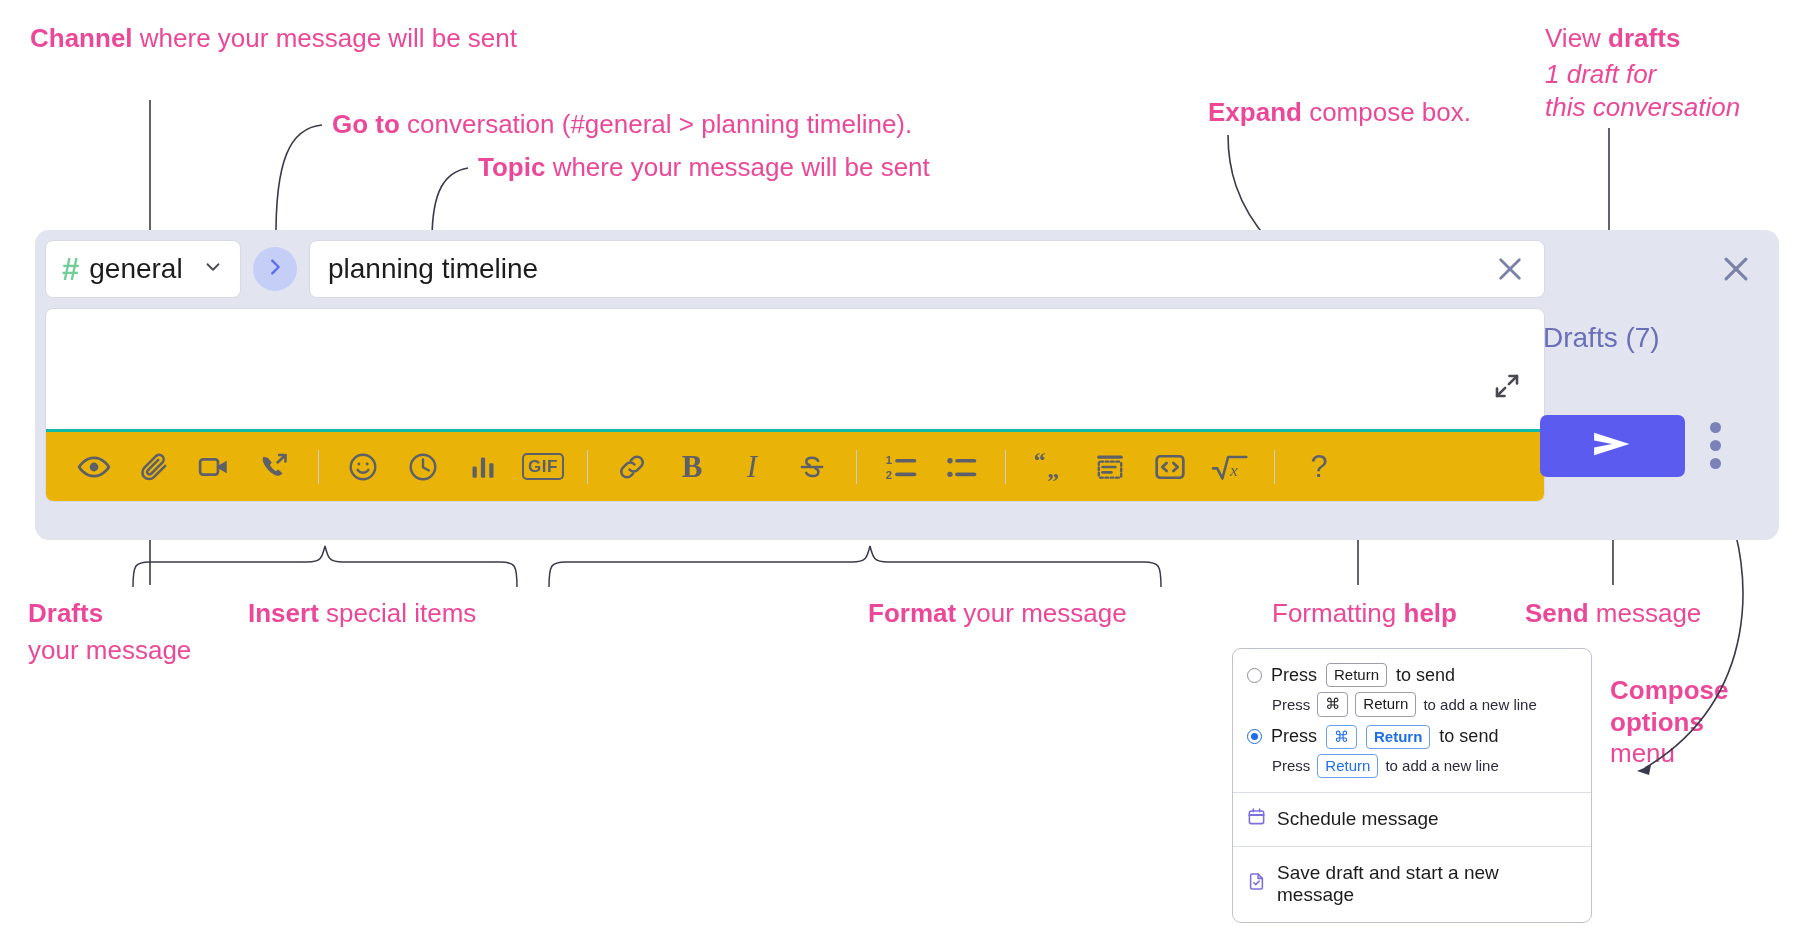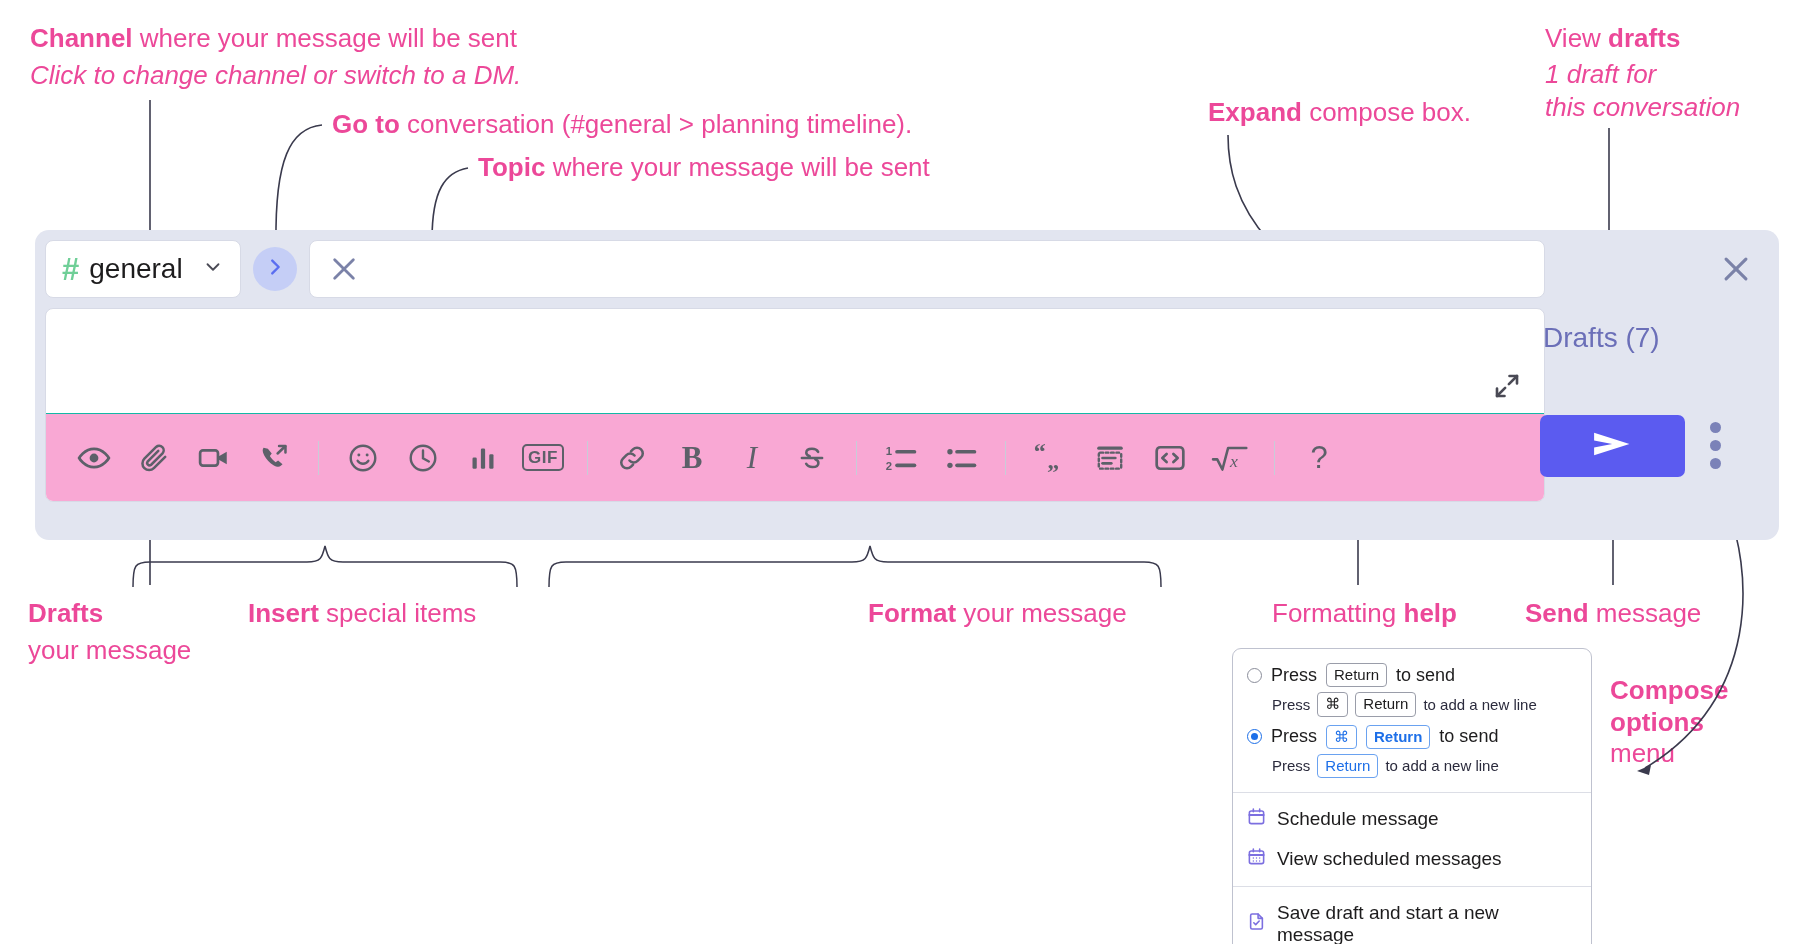--- a/index.html
+++ b/index.html
@@ -68,23 +68,23 @@
     position:relative;
     display:flex;flex-direction:column;
   }
   #message-placeholder{
     padding:22px 24px 0 24px;
     font-size:27px;color:#868a9b;
   }
   #expand-btn{position:absolute;right:22px;top:62px;color:#4a4a55;}
 
   #toolbar{
-    position:absolute;left:0;right:0;bottom:0;height:88px;
-    background:#f9a8d4;
-    border-top:1px solid #14b8a6;
+    position:absolute;left:0;right:0;bottom:0;height:72px;
+    background:#eab308;
+    border-top:3px solid #14b8a6;
     border-radius:0 0 7px 7px;
     display:flex;align-items:center;
     padding:0 18px;box-sizing:border-box;
   }
   .tbtn{
     width:44px;height:44px;
     display:flex;align-items:center;justify-content:center;
     color:#5d6069;
     flex:0 0 auto;
     margin:0 8px;
@@ -156,21 +156,20 @@
 
   
   .leader{stroke:#3a3a4d;fill:none;stroke-width:1.6;}
   .brace{stroke:#3a3a4d;fill:none;stroke-width:1.5;}
 </style>
 </head>
 <body>
 
 <div class="abs ann" style="left:30px;top:22px;">
   <div><b>Channel</b><span> where your message will be sent</span></div>
-  <div style="margin-top:4px;"><i>Click to change channel or switch to a DM.</i></div>
 </div>
 
 <div class="abs ann" style="left:332px;top:108px;">
   <b>Go to</b><span> conversation (#general &gt; planning timeline).</span>
 </div>
 
 <div class="abs ann" style="left:478px;top:151px;">
   <b>Topic</b><span> where your message will be sent</span>
 </div>
 
@@ -267,20 +266,21 @@
 
       <div id="goto-btn">
         <span>
           <svg width="22" height="22" viewBox="0 0 24 24" fill="none" stroke="#5b6ef0" stroke-width="2.6" stroke-linecap="round" stroke-linejoin="round">
               <polyline points="9 5 16 12 9 19"></polyline>
             </svg>
         </span>
       </div>
 
       <div id="topic-field">
+        <span id="topic-value">planning timeline</span>
         <span id="topic-clear">
           <svg width="32" height="32" viewBox="0 0 24 24" fill="none" stroke="currentColor" stroke-width="2.1" stroke-linecap="round">
             <line x1="5" y1="5" x2="19" y2="19"></line>
               <line x1="19" y1="5" x2="5" y2="19"></line>
           </svg>
         </span>
       </div>
     </div>
 
     <div id="message-box">
@@ -527,37 +527,20 @@
       <span>
         <svg width="19" height="19" viewBox="0 0 24 24" fill="none" stroke="#7c6fe0" stroke-width="2" stroke-linecap="round">
           <rect x="3" y="5" width="18" height="16" rx="2.4"></rect>
           <line x1="3" y1="10" x2="21" y2="10" stroke-width="2.6"></line>
           <line x1="8" y1="2.6" x2="8" y2="6"></line>
             <line x1="16" y1="2.6" x2="16" y2="6"></line>
         </svg>
       </span>
       <span>Schedule message</span>
     </div>
-    <div class="menu-item">
-      <span>
-        <svg width="19" height="19" viewBox="0 0 24 24" fill="none" stroke="#7c6fe0" stroke-width="2" stroke-linecap="round">
-          <rect x="3" y="5" width="18" height="16" rx="2.4"></rect>
-          <line x1="3" y1="10" x2="21" y2="10" stroke-width="2.6"></line>
-          <line x1="8" y1="2.6" x2="8" y2="6"></line>
-            <line x1="16" y1="2.6" x2="16" y2="6"></line>
-          <circle cx="8" cy="14" r="0.9" fill="#7c6fe0" stroke="none"></circle>
-          <circle cx="12" cy="14" r="0.9" fill="#7c6fe0" stroke="none"></circle>
-          <circle cx="16" cy="14" r="0.9" fill="#7c6fe0" stroke="none"></circle>
-          <circle cx="8" cy="17.6" r="0.9" fill="#7c6fe0" stroke="none"></circle>
-          <circle cx="12" cy="17.6" r="0.9" fill="#7c6fe0" stroke="none"></circle>
-          <circle cx="16" cy="17.6" r="0.9" fill="#7c6fe0" stroke="none"></circle>
-        </svg>
-      </span>
-      <span>View scheduled messages</span>
-    </div>
   </div>
 
   <div class="menu-div"></div>
 
   <div style="padding:7px 0 8px 0;">
     <div class="menu-item">
       <span>
         <svg width="19" height="19" viewBox="0 0 24 24" fill="none" stroke="#7c6fe0" stroke-width="2" stroke-linecap="round" stroke-linejoin="round">
           <path d="M14 2.6H6.4A1.8 1.8 0 0 0 4.6 4.4v15.2a1.8 1.8 0 0 0 1.8 1.8h11.2a1.8 1.8 0 0 0 1.8-1.8V8z"></path>
           <polyline points="14 2.6 14 8 19.4 8"></polyline>

